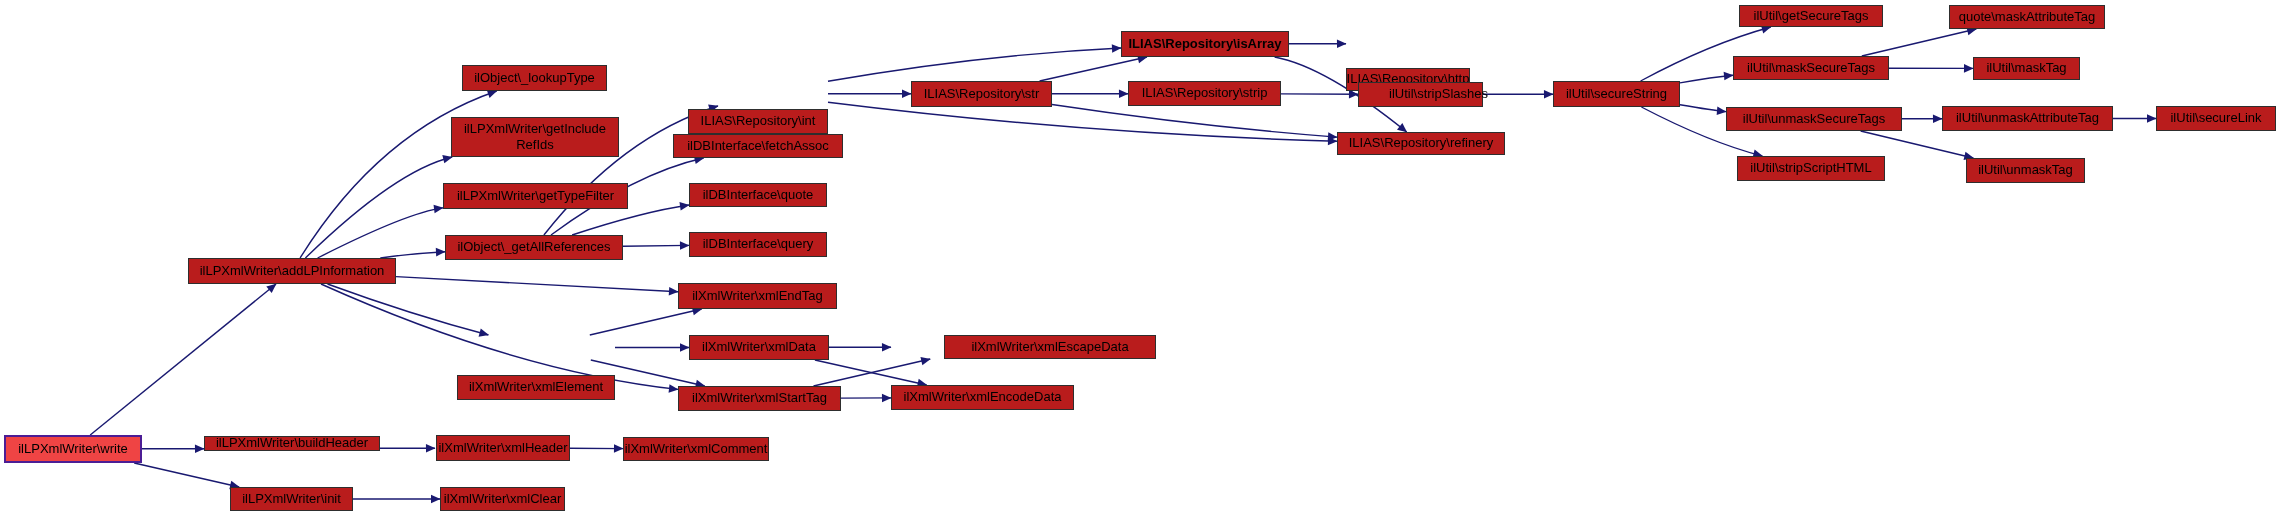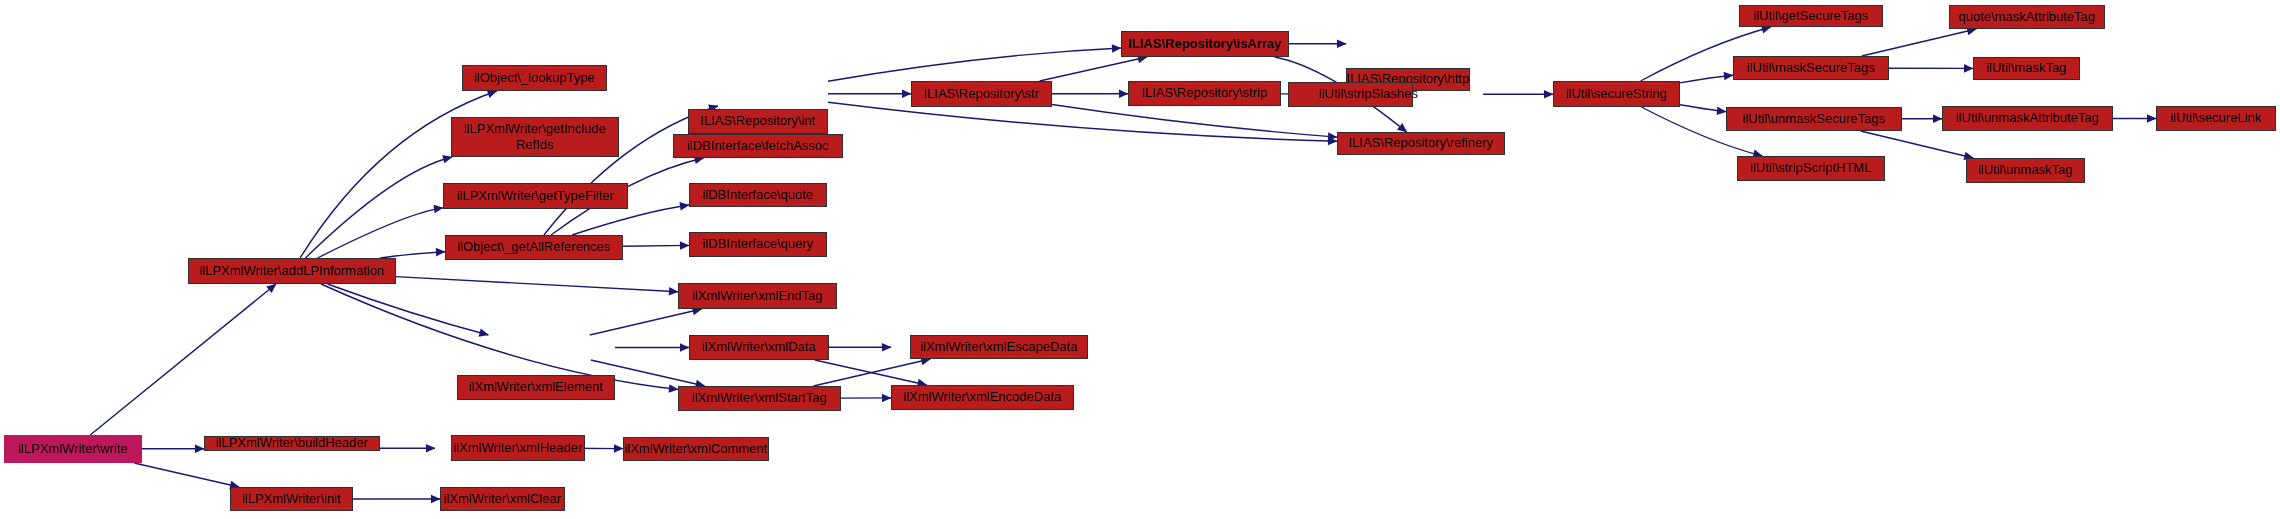--- a/index.html
+++ b/index.html
@@ -22,22 +22,22 @@
     align-items: center;
     justify-content: center;
     text-align: center;
     font-size: 13px;
     line-height: 1.25;
     white-space: pre-line;
     padding: 0 4px;
     cursor: pointer;
   }
   .node.hl {
-    background: #be185d;
-    border: 2px solid #be185d;
+    background: #ef4444;
+    border: 2px solid #4c1d95;
   }
   .edge { fill: none; }
 </style>
 </head>
 <body>
 
 <div id="canvas">
   <svg id="edges" xmlns="http://www.w3.org/2000/svg">
     <defs>
       <marker id="arrow" viewBox="0 0 10 10" refX="9.5" refY="5" markerWidth="13" markerHeight="9.5" markerUnits="userSpaceOnUse" orient="auto">
@@ -101,30 +101,30 @@
       <div class="node" style="left: 443px; top: 183px; width: 185px; height: 26px;">ilLPXmlWriter\getTypeFilter</div>
       <div class="node" style="left: 445px; top: 235px; width: 178px; height: 25px;">ilObject\_getAllReferences</div>
       <div class="node" style="left: 688px; top: 81px; width: 140px; height: 25px; margin-top: 28px;">ILIAS\Repository\int</div>
       <div class="node" style="left: 673px; top: 134px; width: 170px; height: 24px;">ilDBInterface\fetchAssoc</div>
       <div class="node" style="left: 689px; top: 183px; width: 138px; height: 24px;">ilDBInterface\quote</div>
       <div class="node" style="left: 689px; top: 232px; width: 138px; height: 25px;">ilDBInterface\query</div>
       <div class="node" style="left: 678px; top: 283px; width: 159px; height: 26px;">ilXmlWriter\xmlEndTag</div>
       <div class="node" style="left: 457px; top: 335px; width: 158px; height: 25px; margin-top: 40px;">ilXmlWriter\xmlElement</div>
       <div class="node" style="left: 689px; top: 335px; width: 140px; height: 25px;">ilXmlWriter\xmlData</div>
       <div class="node" style="left: 678px; top: 386px; width: 163px; height: 25px;">ilXmlWriter\xmlStartTag</div>
-      <div class="node" style="left: 910px; top: 335px; width: 178px; height: 24px;">ilXmlWriter\xmlEscapeData</div>
+      <div class="node" style="left: 944px; top: 335px; width: 212px; height: 24px;">ilXmlWriter\xmlEscapeData</div>
       <div class="node" style="left: 891px; top: 385px; width: 183px; height: 25px;">ilXmlWriter\xmlEncodeData</div>
-      <div class="node" style="left: 451px; top: 435px; width: 134px; height: 26px;">ilXmlWriter\xmlHeader</div>
+      <div class="node" style="left: 436px; top: 435px; width: 134px; height: 26px;">ilXmlWriter\xmlHeader</div>
       <div class="node" style="left: 623px; top: 437px; width: 146px; height: 24px;">ilXmlWriter\xmlComment</div>
       <div class="node" style="left: 440px; top: 487px; width: 125px; height: 24px;">ilXmlWriter\xmlClear</div>
       <div class="node" style="left: 911px; top: 81px; width: 141px; height: 26px;">ILIAS\Repository\str</div>
       <div class="node" style="left: 1121px; top: 31px; width: 168px; height: 26px; font-weight: bold;">ILIAS\Repository\isArray</div>
       <div class="node" style="left: 1128px; top: 81px; width: 153px; height: 25px;">ILIAS\Repository\strip</div>
       <div class="node" style="left: 1346px; top: 32px; width: 124px; height: 23px; margin-top: 36px;">ILIAS\Repository\http</div>
-      <div class="node" style="left: 1288px; top: 82px; width: 125px; height: 25px; padding-left: 40px;">ilUtil\stripSlashes</div>
+      <div class="node" style="left: 1358px; top: 82px; width: 125px; height: 25px; padding-left: 40px;">ilUtil\stripSlashes</div>
       <div class="node" style="left: 1337px; top: 132px; width: 168px; height: 23px;">ILIAS\Repository\refinery</div>
       <div class="node" style="left: 1553px; top: 81px; width: 127px; height: 26px;">ilUtil\secureString</div>
       <div class="node" style="left: 1739px; top: 5px; width: 144px; height: 22px;">ilUtil\getSecureTags</div>
       <div class="node" style="left: 1733px; top: 56px; width: 156px; height: 24px;">ilUtil\maskSecureTags</div>
       <div class="node" style="left: 1726px; top: 107px; width: 176px; height: 24px;">ilUtil\unmaskSecureTags</div>
       <div class="node" style="left: 1737px; top: 156px; width: 148px; height: 25px;">ilUtil\stripScriptHTML</div>
       <div class="node" style="left: 1949px; top: 5px; width: 156px; height: 24px;">quote\maskAttributeTag</div>
       <div class="node" style="left: 1973px; top: 57px; width: 107px; height: 23px;">ilUtil\maskTag</div>
       <div class="node" style="left: 1942px; top: 106px; width: 171px; height: 25px;">ilUtil\unmaskAttributeTag</div>
       <div class="node" style="left: 1966px; top: 158px; width: 119px; height: 25px;">ilUtil\unmaskTag</div>

